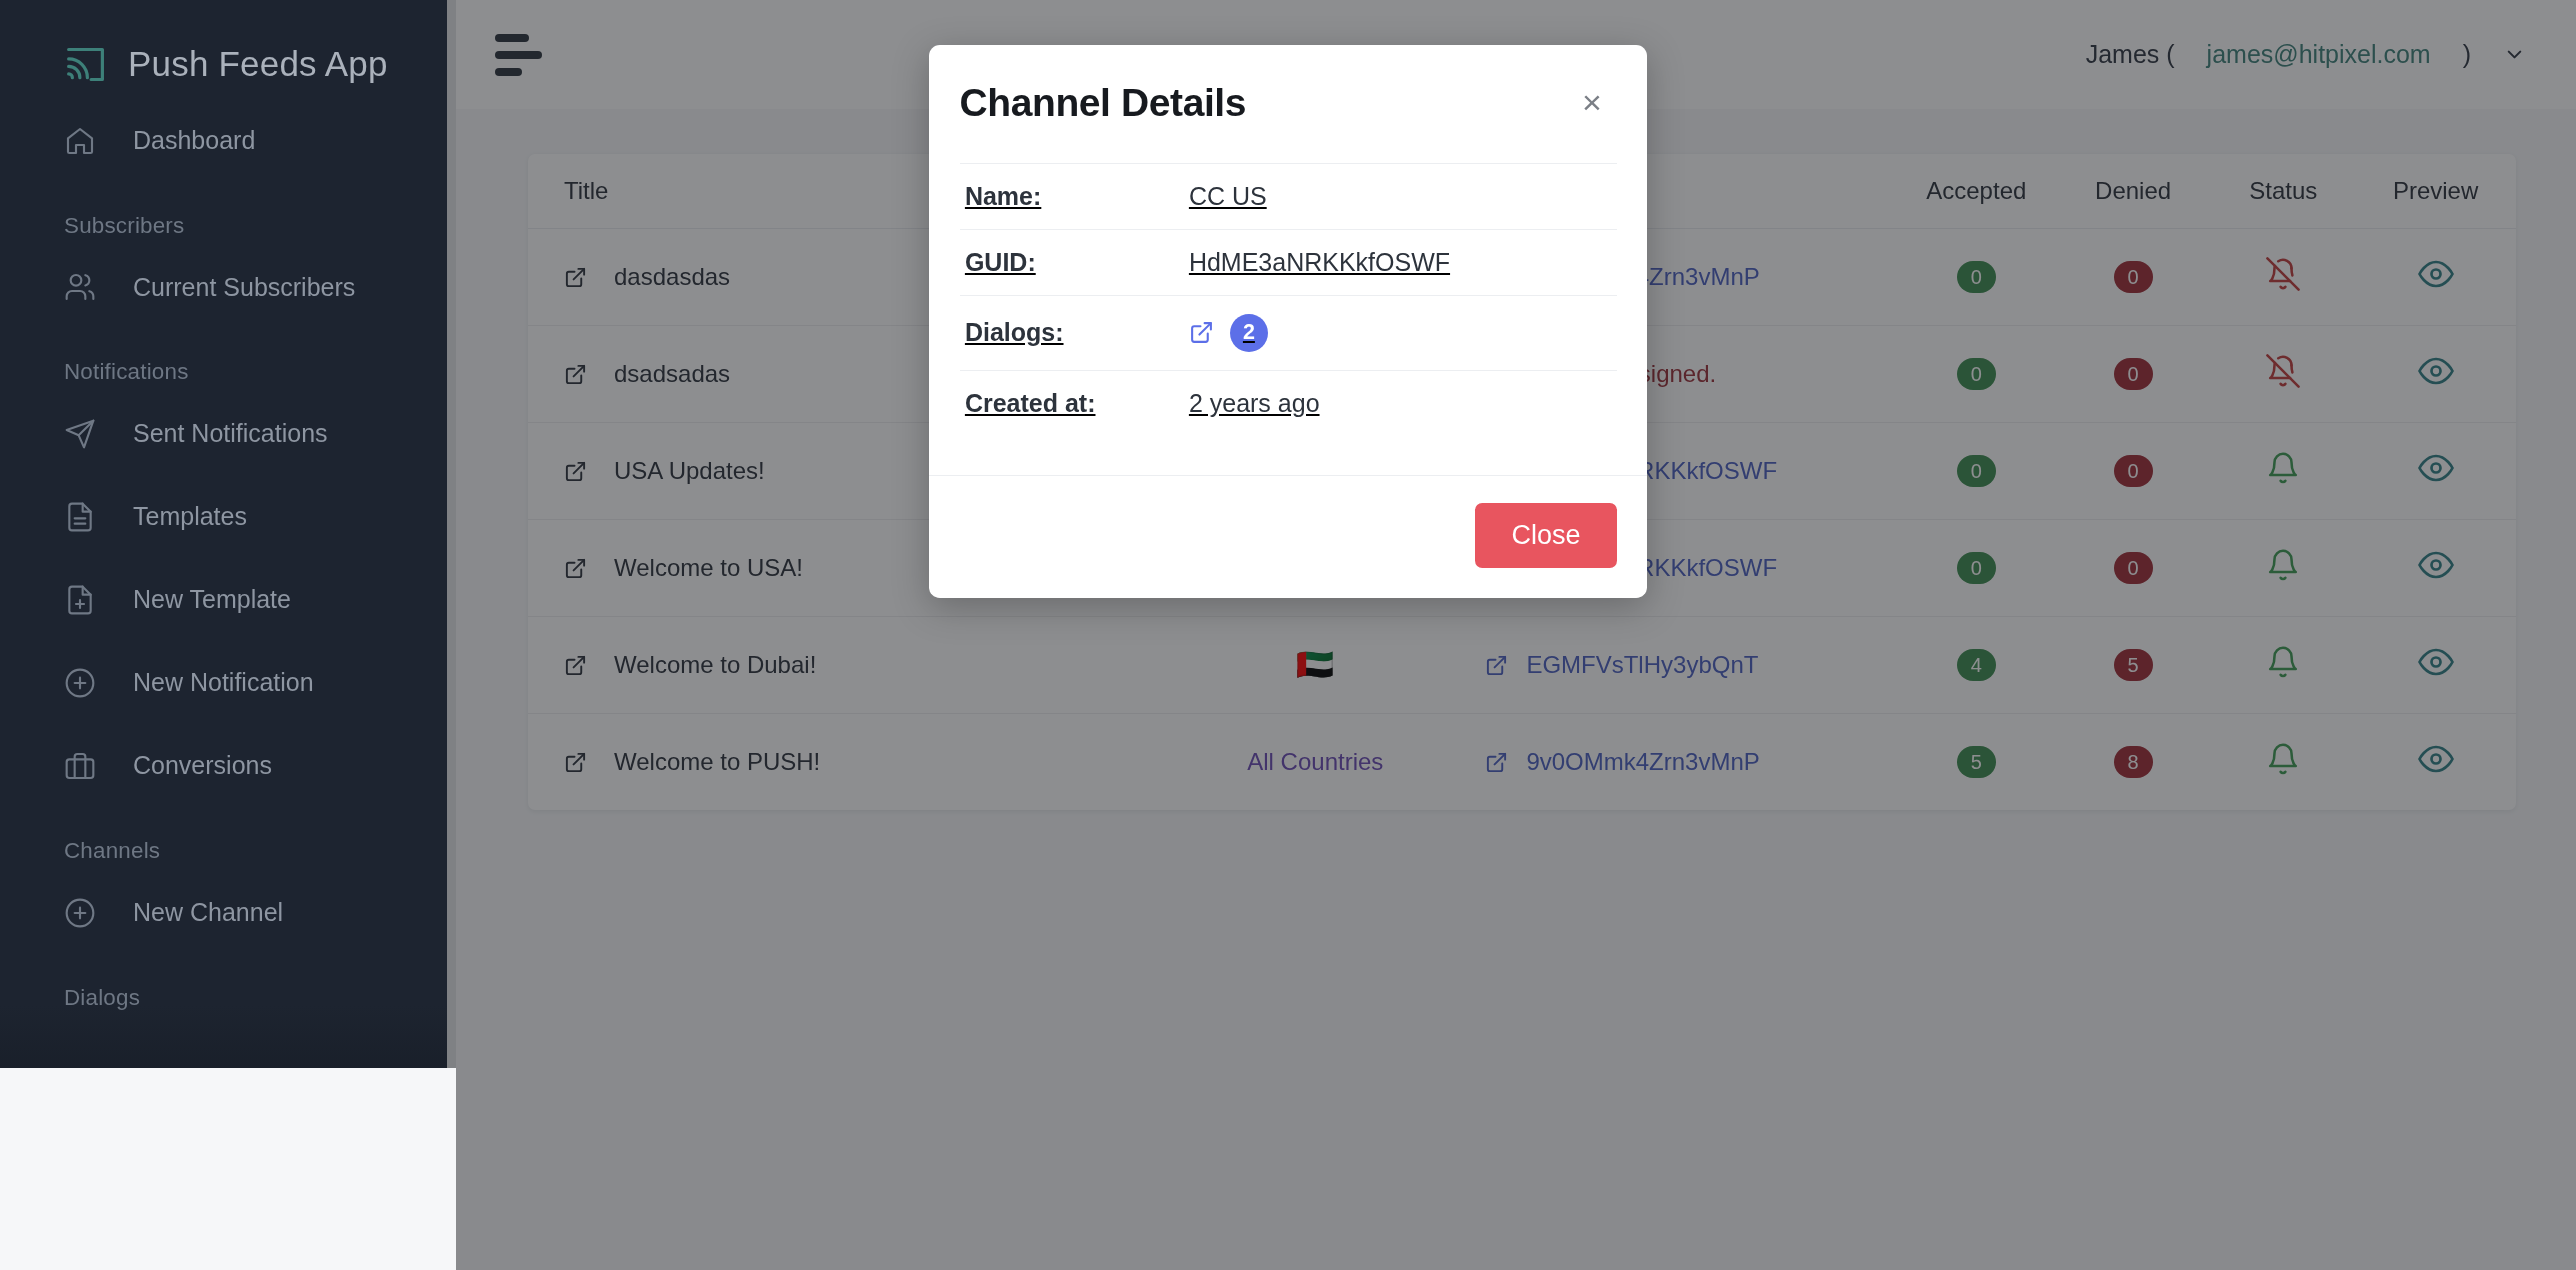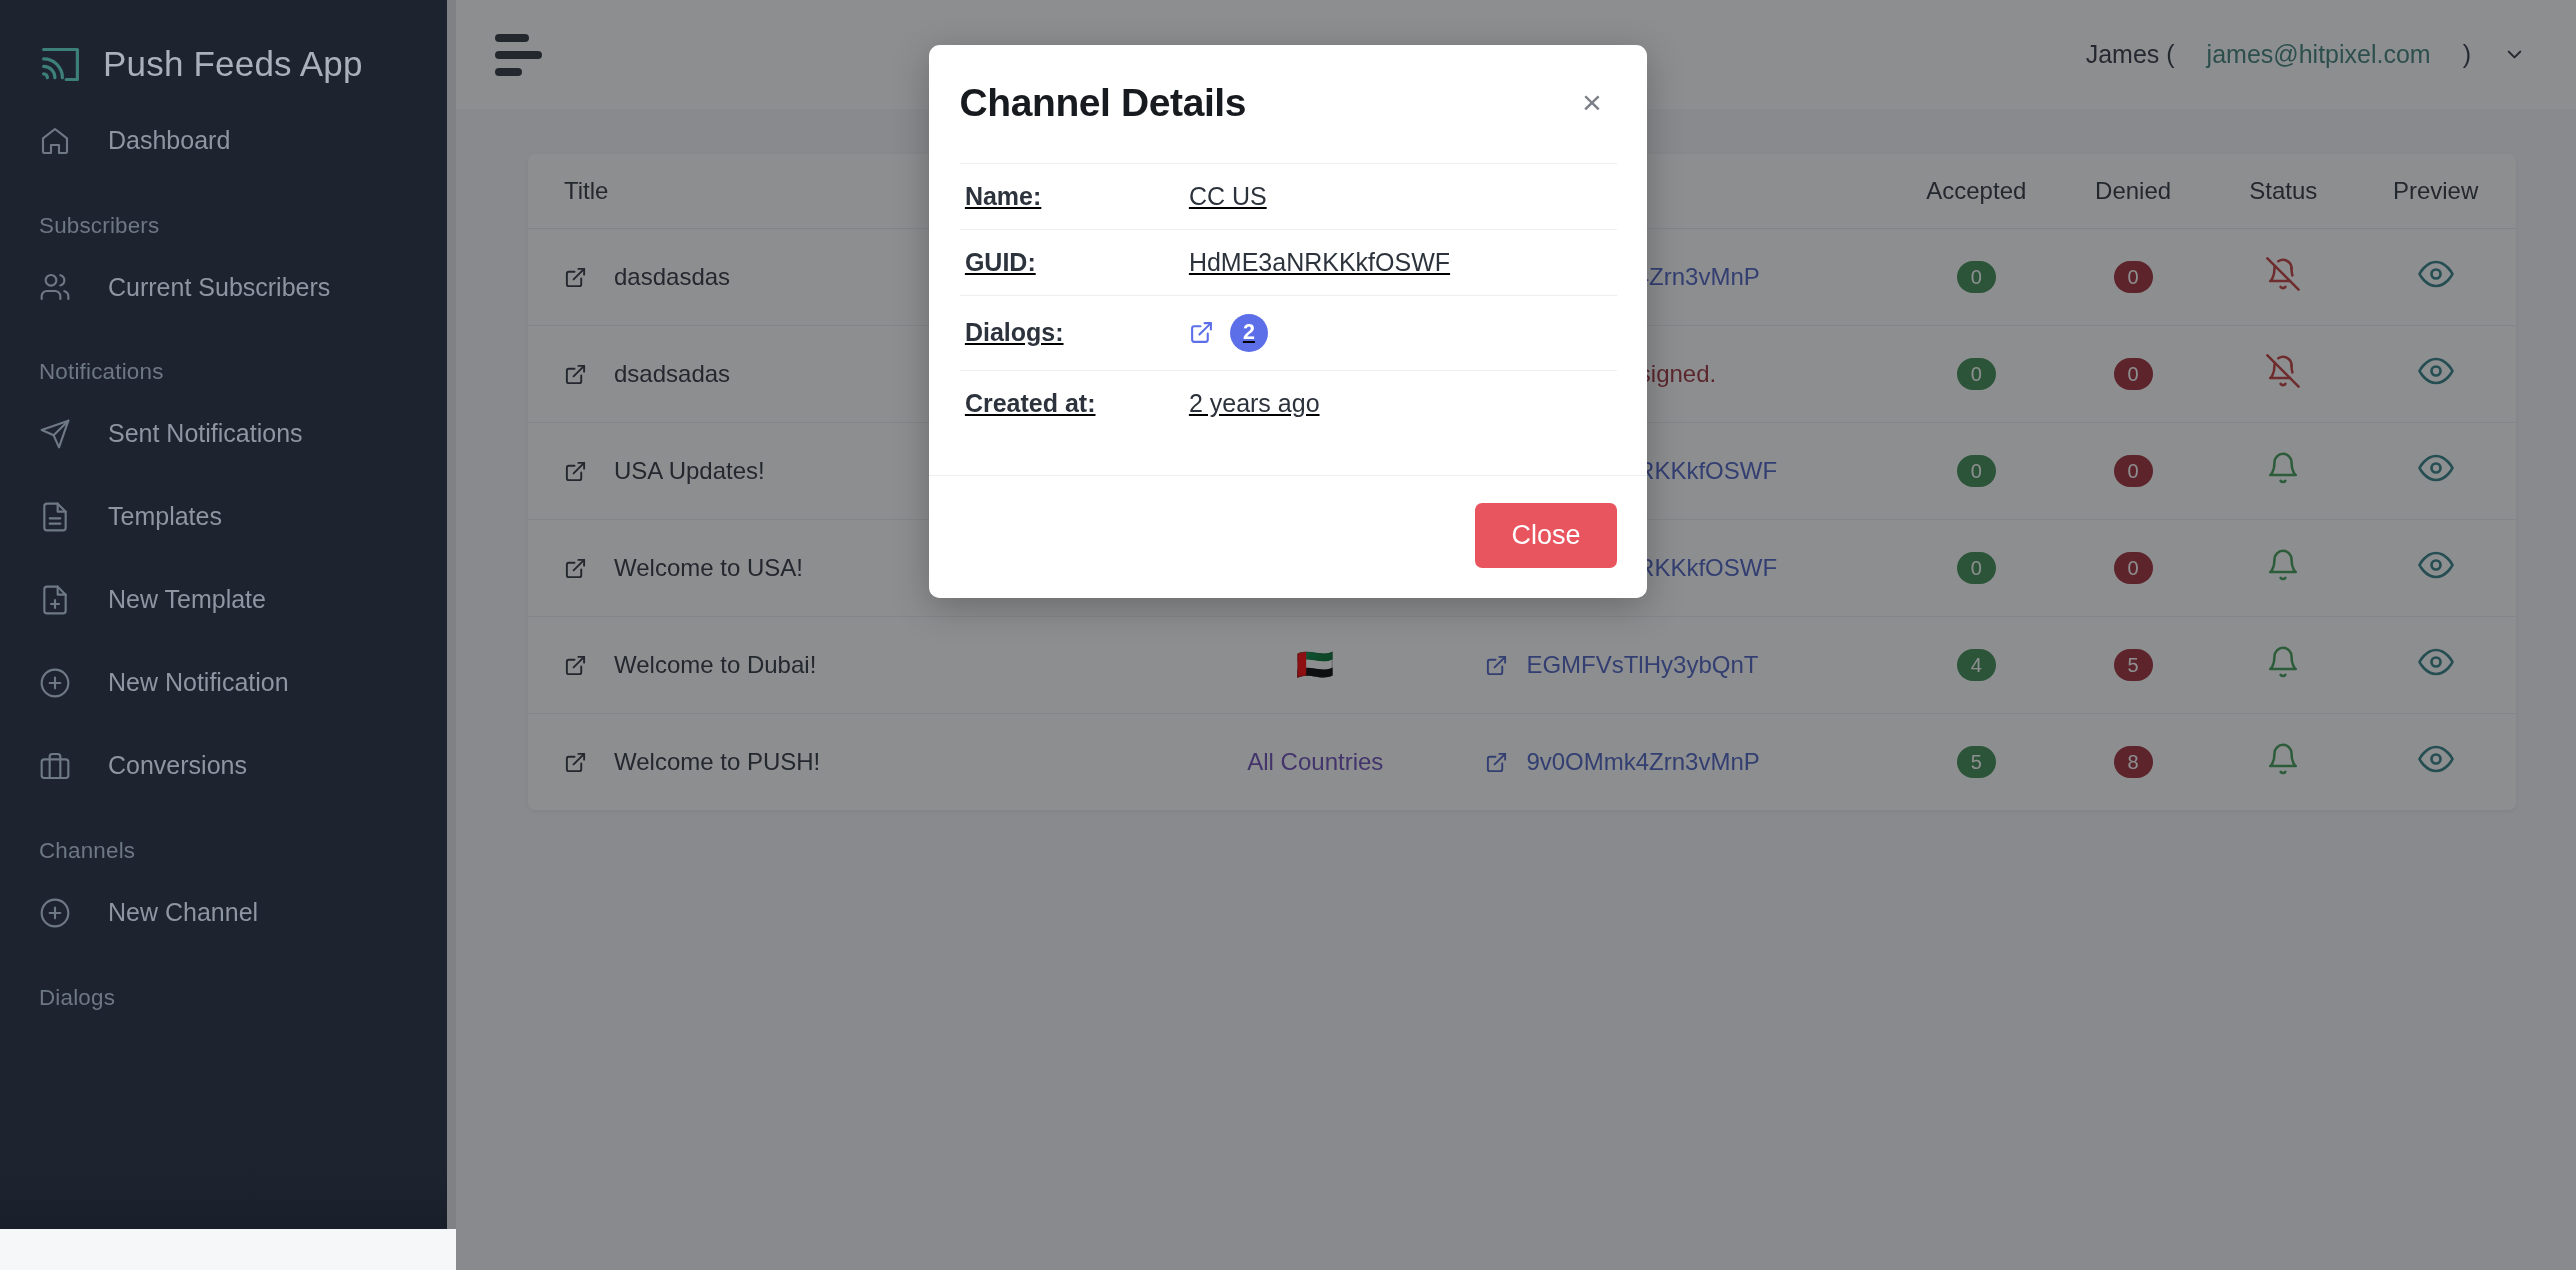--- a/index.html
+++ b/index.html
@@ -6,26 +6,27 @@
   html, body {
     width: 2576px; height: 1270px;
     font-family: "Liberation Sans", sans-serif;
     overflow: hidden;
     background: #f6f7f9;
   }
   .app { position: relative; width: 2576px; height: 1270px; display: flex; }
 
   
   .sidebar {
-    width: 456px; height: 1229px;
+    width: 456px; height: 1068px;
     background: #1d2430;
     flex: 0 0 456px;
     position: relative;
     overflow: hidden;
     z-index: 5;
+    padding-left: 25px;
   }
   .brand {
     display: flex; align-items: center; gap: 20px;
     padding: 29px 0 0 38px;
     height: 99px;
   }
   .brand-icon { width: 45px; height: 45px; flex: 0 0 45px; display: block; }
   .brand-title {
     font-size: 35px; color: #aab1bb; font-weight: 400; letter-spacing: 0.2px;
     white-space: nowrap;

